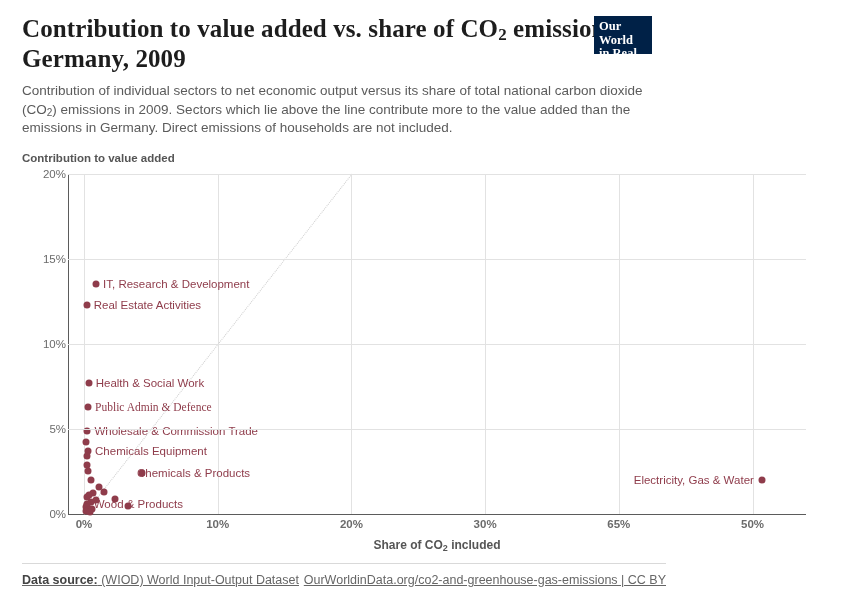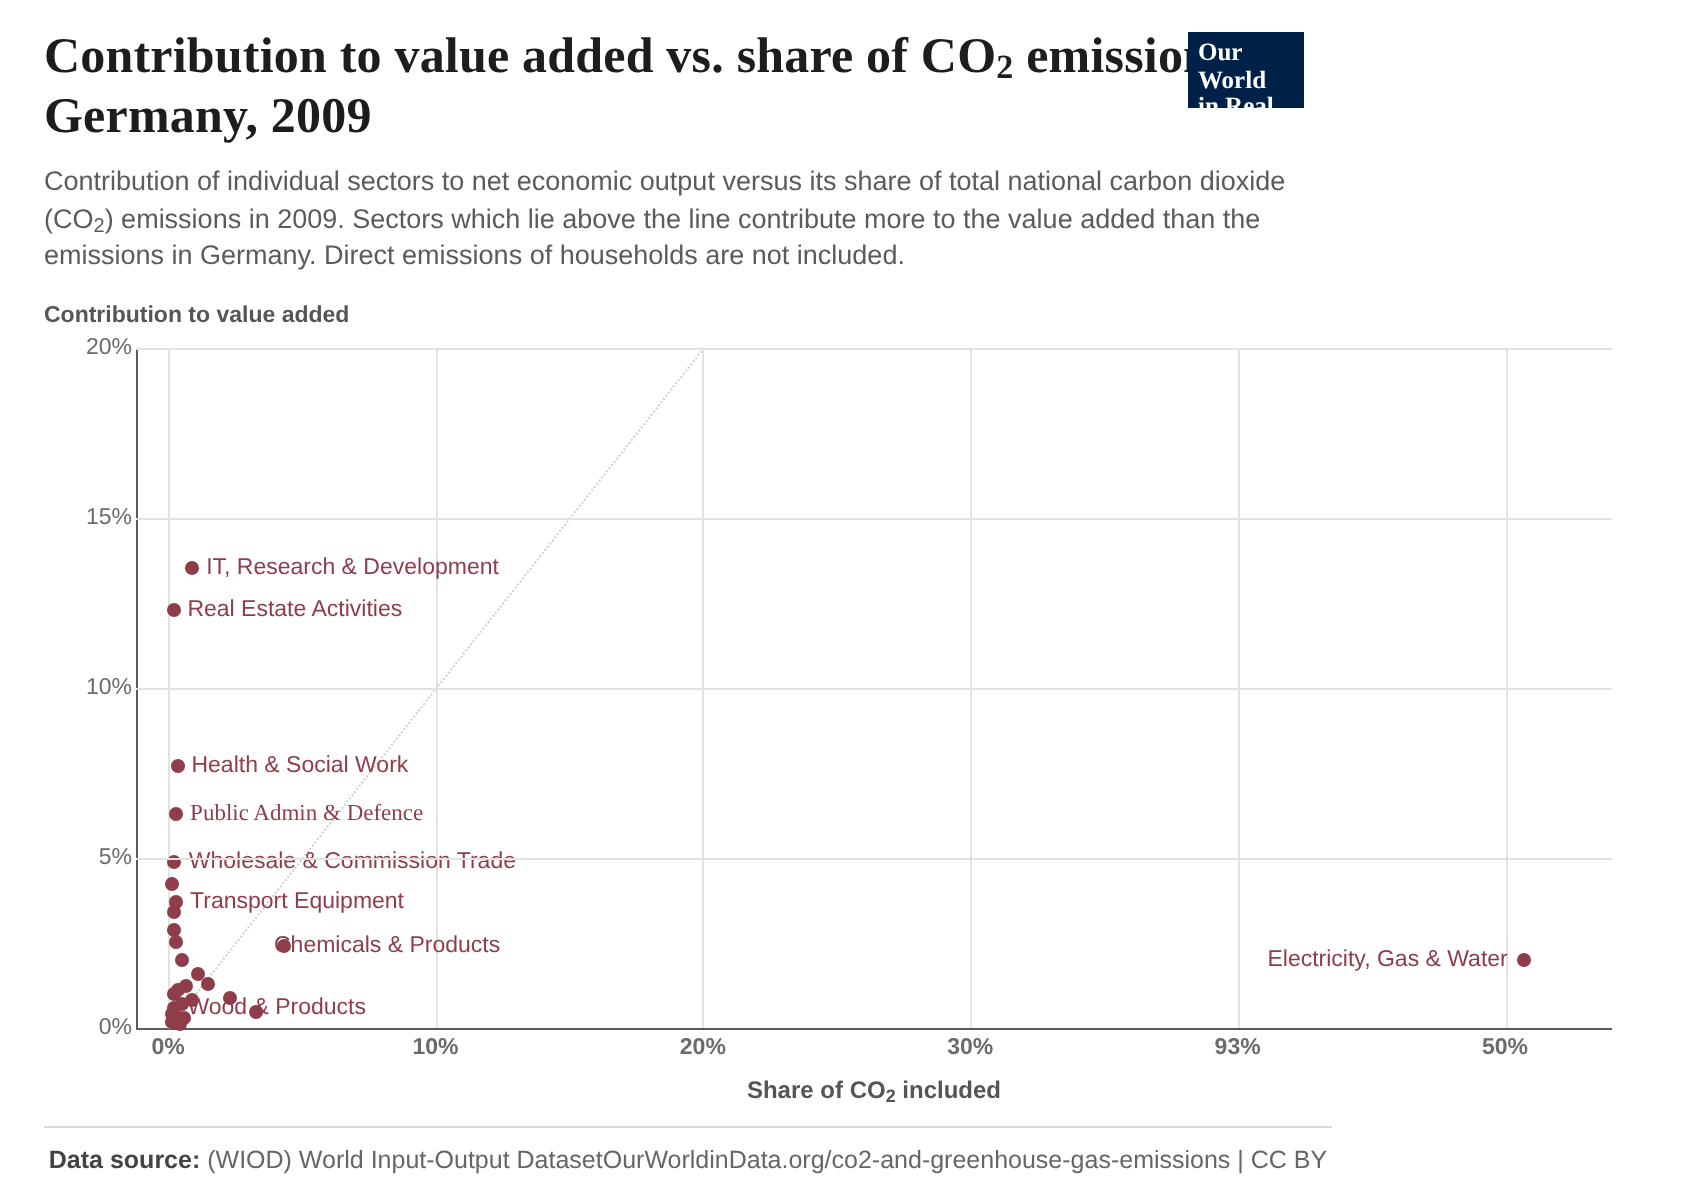--- a/index.html
+++ b/index.html
@@ -179,22 +179,23 @@
   .footer {
     position: absolute;
     left: 22px;
     right: 22px;
     bottom: 13px;
     border-top: 1px solid #d9d9d9;
     padding-top: 9px;
     font-size: 12.5px;
     color: #666666;
     display: flex;
-    justify-content: center;
+    justify-content: space-between;
     align-items: baseline;
+    text-decoration: underline;
   }
   .footer b { color: #444444; }
   .footer .right { color: #666666; }
 </style>
 </head>
 <body>
 
 <div class="page">
 
   <div class="header">
@@ -223,21 +224,21 @@
         <div class="dot-label" style="color: rgb(143, 60, 75); top: 105.5px; left: 35.0761px;">IT, Research &amp; Development</div>
         <div class="dot" style="left: 18.7174px; top: 130.9px; background: rgb(143, 60, 75);"></div>
         <div class="dot-label" style="color: rgb(143, 60, 75); top: 125.9px; left: 25.7174px;">Real Estate Activities</div>
         <div class="dot" style="left: 20.7228px; top: 209.1px; background: rgb(143, 60, 75);"></div>
         <div class="dot-label" style="color: rgb(143, 60, 75); top: 204.1px; left: 27.7228px;">Health &amp; Social Work</div>
         <div class="dot" style="left: 20.0543px; top: 232.9px; background: rgb(143, 60, 75);"></div>
         <div class="dot-label" style="color: rgb(143, 60, 75); top: 227.9px; left: 27.0543px; font-family: Liberation Serif, serif;">Public Admin &amp; Defence</div>
         <div class="dot" style="left: 19.3859px; top: 256.7px; background: rgb(143, 60, 75);"></div>
         <div class="dot-label" style="color: rgb(143, 60, 75); top: 251.7px; left: 26.3859px;">Wholesale &amp; Commission Trade</div>
         <div class="dot" style="left: 20.0543px; top: 277.1px; background: rgb(143, 60, 75);"></div>
-        <div class="dot-label" style="color: rgb(143, 60, 75); top: 272.1px; left: 27.0543px;">Transport Equipment</div>
+        <div class="dot-label" style="color: rgb(143, 60, 75); top: 272.1px; left: 27.0543px;">Chemicals Equipment</div>
         <div class="dot" style="left: 73.5326px; top: 299.2px; background: rgb(143, 60, 75);"></div>
         <div class="dot-label" style="color: rgb(143, 60, 75); top: 294.2px; left: 69px;">Chemicals &amp; Products</div>
         <div class="dot" style="left: 693.88px; top: 306px; background: rgb(143, 60, 75);"></div>
         <div class="dot-label" style="color: rgb(143, 60, 75); top: 301px; left: 685.88px; transform: translateX(-100%);">Electricity, Gas &amp; Water</div>
         <div class="dot" style="left: 18.7174px; top: 329.8px; background: rgb(143, 60, 75);"></div>
         <div class="dot-label" style="color: rgb(143, 60, 75); top: 324.8px; left: 25.7174px;">Wood &amp; Products</div>
         <div class="dot" style="left: 18.0489px; top: 268.6px; background: rgb(143, 60, 75);"></div>
         <div class="dot" style="left: 18.7174px; top: 282.2px; background: rgb(143, 60, 75);"></div>
         <div class="dot" style="left: 19.3859px; top: 290.7px; background: rgb(143, 60, 75);"></div>
         <div class="dot" style="left: 20.0543px; top: 297.5px; background: rgb(143, 60, 75);"></div>
@@ -265,21 +266,21 @@
         <div class="ytick-grid" style="top: 178px;"></div>
         <div class="ytick" style="top: 178px;">10%</div>
         <div class="ytick-grid" style="top: 93px;"></div>
         <div class="ytick" style="top: 93px;">15%</div>
         <div class="ytick-grid" style="top: 8px;"></div>
         <div class="ytick" style="top: 8px;">20%</div>
         <div class="xtick" style="left: 62.0435px;">0%</div>
         <div class="xtick" style="left: 195.739px;">10%</div>
         <div class="xtick" style="left: 329.435px;">20%</div>
         <div class="xtick" style="left: 463.13px;">30%</div>
-        <div class="xtick" style="left: 596.826px;">93%</div>
+        <div class="xtick" style="left: 596.826px;">65%</div>
         <div class="xtick" style="left: 730.522px;">50%</div>
       </div>
     <div class="xaxis-title"><span>Share of CO</span><sub>2</sub><span> included</span></div>
   </div>
 
   <div class="footer">
     <div><b>Data source:</b><span> (WIOD) World Input-Output Dataset</span></div>
     <div class="right">OurWorldinData.org/co2-and-greenhouse-gas-emissions | CC BY</div>
   </div>
 

